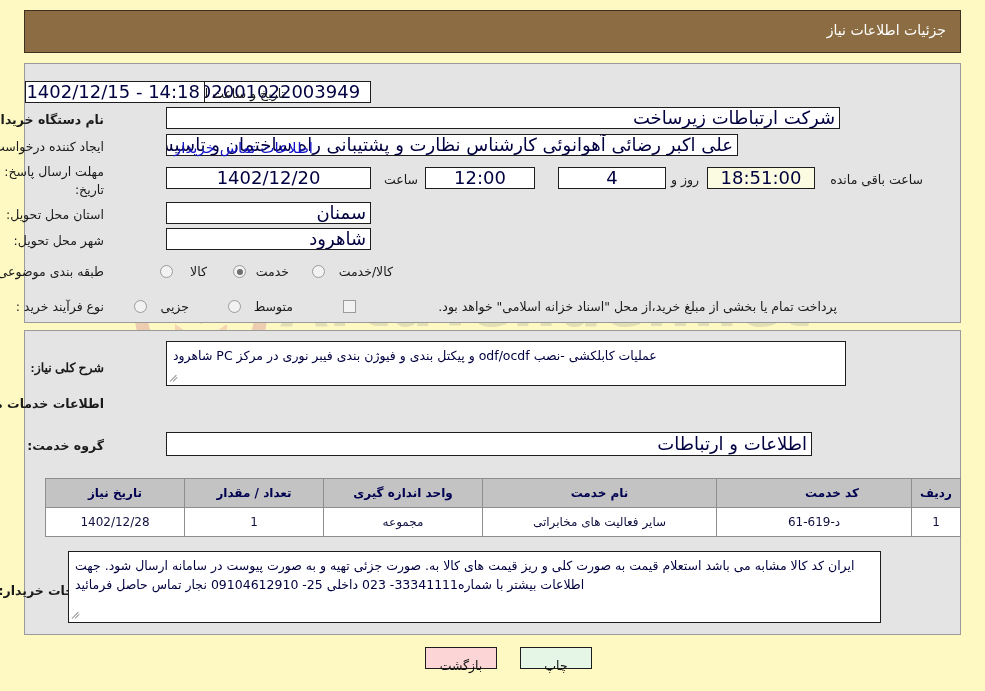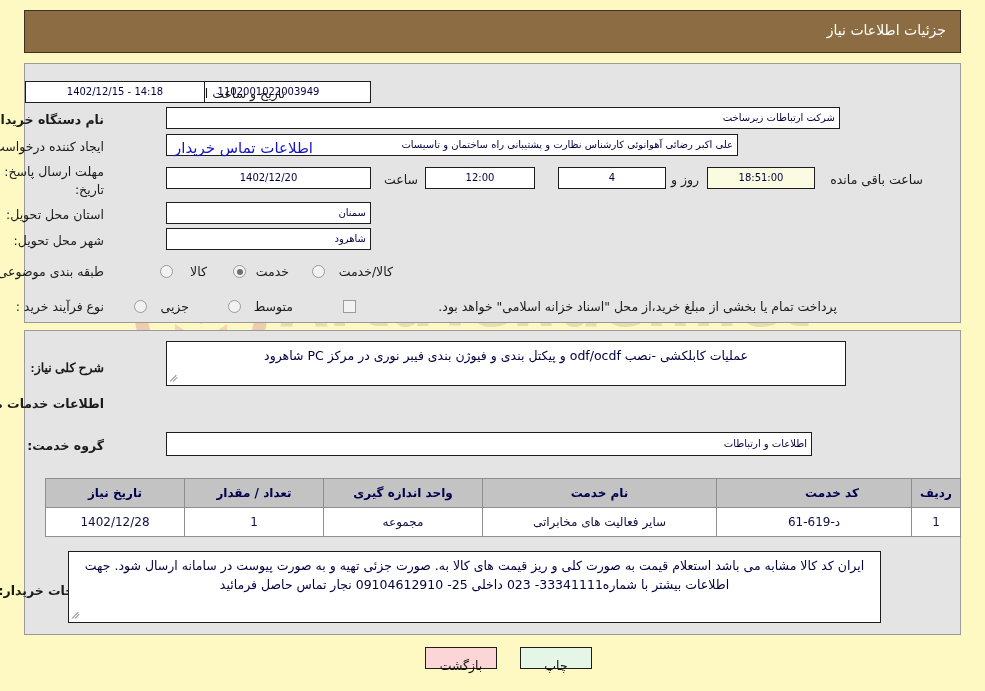--- a/index.html
+++ b/index.html
@@ -96,21 +96,21 @@
     text-decoration: none;
   }
 
   
   .fld {
     position: absolute;
     background: #ffffff;
     border: 1px solid #1d1d1d;
     box-sizing: border-box;
     font-family: "DejaVu Sans", "Liberation Sans", sans-serif;
-    font-size: 10px;
+    font-size: 18px;
     color: #000040;
     padding: 0 4px;
     line-height: 20px;
     height: 22px;
     white-space: nowrap;
     overflow: hidden;
     text-align: right;
     direction: rtl;
   }
   .fld.center { text-align: center; }
@@ -147,21 +147,21 @@
 
   
   .ta {
     position: absolute;
     background: #ffffff;
     border: 1px solid #1d1d1d;
     box-sizing: border-box;
     font-size: 12.5px;
     color: #000040;
     padding: 4px 6px;
-    text-align: center;
+    text-align: left;
     direction: rtl;
     line-height: 19px;
     overflow: hidden;
   }
   .ta-grip {
     position: absolute;
     width: 12px;
     height: 12px;
     left: 2px;
     bottom: 1px;

